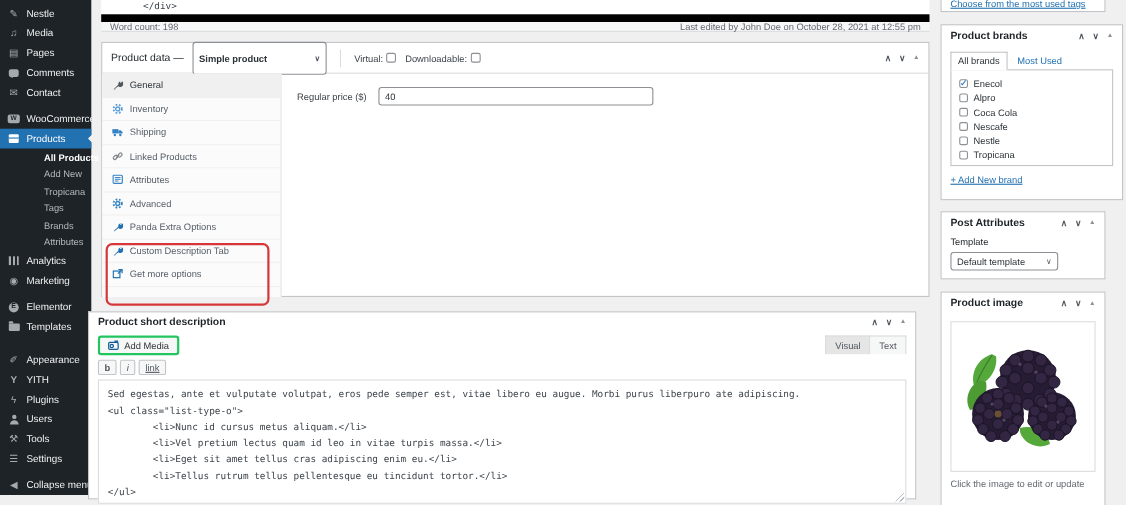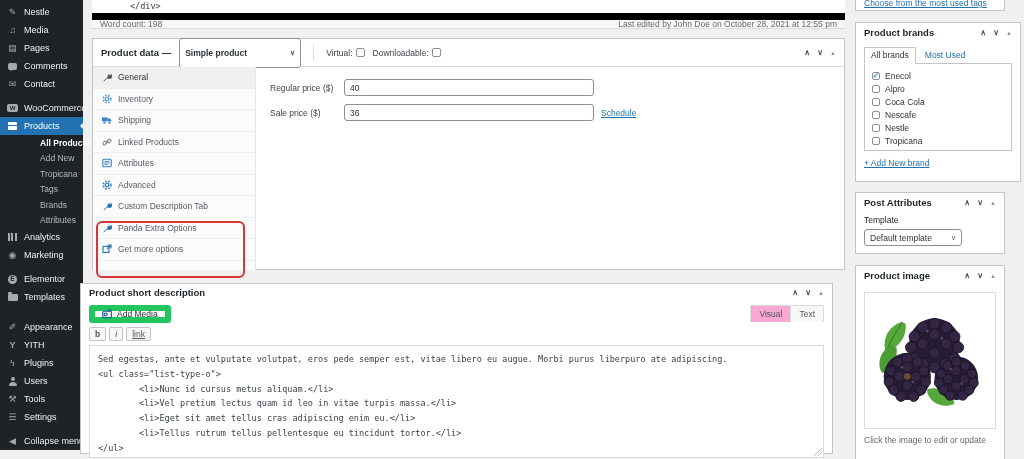--- a/index.html
+++ b/index.html
@@ -46,44 +46,44 @@
 
   
   #editor-tail{position:absolute;left:92px;top:0;width:753px;height:13px;background:#fff}
   #editor-tail .code{font-family:"DejaVu Sans Mono",monospace;font-size:8.5px;color:#3c434a;padding-left:38px;line-height:12px}
   #wordcount-bar{position:absolute;left:92px;top:13px;width:753px;height:16px;background:#f6f7f7;border-top:7px solid #000000;border-bottom:1px solid #dcdcde;display:flex;align-items:center;justify-content:space-between;padding:0 8px;color:#646970;font-size:8.5px}
 
   
   #product-data{left:92px;top:38px;width:753px;height:232px}
   #pd-header{height:28px;border-bottom:1px solid #dcdcde}
   #pd-header .left{display:flex;align-items:center;gap:8px}
-  #pd-title{font-weight:bold;font-size:9.5px}
+  #pd-title{font-weight:normal;font-size:9.5px}
   #pd-type{width:122px;height:30px}
   .vdiv{width:1px;height:16px;background:#dcdcde;margin:0 4px}
   .pd-check{display:flex;align-items:center;gap:3px;font-weight:normal;font-size:8.5px;color:#3c434a}
   #pd-body{display:flex;height:203px;position:relative}
   #wc-tabs{width:163px;min-width:163px;border-right:1px solid #e5e5e5;background:#fbfbfb}
   .wc-tab{display:flex;align-items:center;gap:6px;height:21.5px;padding-left:9px;border-bottom:1px solid #f0f0f1;font-size:8.5px;color:#555d66;cursor:pointer;white-space:nowrap}
   .wc-tab.active{background:#f0f0f1;color:#2c3338}
   .wc-tab svg{flex:0 0 auto}
   #red-highlight{position:absolute;left:3px;top:154px;width:149px;height:57px;border:2px solid #d63638;border-radius:6px;pointer-events:none}
   #pd-fields{padding:12px 0 0 14px}
   .field-row{display:flex;align-items:center;margin-bottom:8px}
   .field-label{width:74px;font-size:8.5px;color:#3c434a}
   .price-input{width:250px;height:17px}
   #schedule-link{margin-left:7px;font-size:8.5px}
 
   
   #short-desc{left:80px;top:283px;width:753px;height:171px}
   #sd-header{height:17px}
   #sd-body{padding:4px 8px 0 8px;position:relative}
-  #add-media-btn{display:inline-flex;align-items:center;gap:4px;height:18px;padding:0 7px;background:#f6f7f7;border:6px solid #22c55e;border-radius:3px;font-size:8.5px;color:#2c3338;cursor:pointer}
+  #add-media-btn{display:inline-flex;align-items:center;gap:4px;height:18px;padding:0 7px;background:#f6f7f7;border:2px solid #22c55e;border-radius:3px;font-size:8.5px;color:#2c3338;cursor:pointer}
   .editor-tabs{position:absolute;right:8px;top:4px;display:flex}
   .editor-tab{padding:3px 8px;font-size:8.5px;color:#50575e;cursor:pointer;border:1px solid #dcdcde;border-bottom:none}
-  .editor-tab.inactive{background:#f9a8d4;border-right:none}
+  .editor-tab.inactive{background:#e5e5e5;border-right:none}
   .editor-tab.active{background:#f6f7f7}
   #quicktags{margin-top:4px;display:flex;gap:3px}
   .qt-btn{min-width:14px;padding:0 5px;height:14px;display:inline-flex;align-items:center;justify-content:center;background:#f6f7f7;border:1px solid #c3c4c7;border-radius:2px;font-size:8.5px;color:#50575e;cursor:pointer}
   .qt-b{font-weight:bold}.qt-i{font-style:italic}.qt-link{text-decoration:underline}
   #sd-textarea{margin-top:4px;height:113px;border:1px solid #dcdcde;background:#fff;padding:6px 8px;position:relative;overflow:hidden;cursor:text}
   #sd-textarea pre{font-family:"DejaVu Sans Mono",monospace;font-size:8.5px;line-height:14.8px;color:#3c434a;white-space:pre}
   #resize-corner{position:absolute;right:1px;bottom:1px;width:8px;height:8px;background:linear-gradient(135deg,transparent 0 45%,#b5bcc2 45% 55%,transparent 55% 70%,#b5bcc2 70% 80%,transparent 80%)}
 
   
   #tags-tail{left:855px;top:-7px;width:150px;height:18px;display:flex;align-items:flex-end;padding:0 8px 2px 8px}
@@ -303,51 +303,44 @@
           <svg width="10" height="10" viewBox="0 0 10 10">
               <circle cx="5" cy="5" r="1.8" fill="none" stroke="#3582c4" stroke-width="1.3"></circle>
               <circle cx="5" cy="5" r="3.8" fill="none" stroke="#3582c4" stroke-width="1.6" stroke-dasharray="1.6 1.5"></circle>
             </svg>
           <span>Advanced</span>
         </div>
         <div class="wc-tab">
           <svg width="10" height="10" viewBox="0 0 10 10">
               <path fill="#2271b1" d="M9.2 2.1A2.5 2.5 0 0 0 5.6 4.9L1.2 9.3l1.7-.2.1-1 1-.1.1-1 1-.1.6-.6A2.5 2.5 0 0 0 9.2 2.1L7.8 3.5 6.5 2.2z"></path>
             </svg>
+          <span>Panda Extra Options</span>
+        </div>
+        <div class="wc-tab">
+          <svg width="10" height="10" viewBox="0 0 10 10">
+              <path fill="#2271b1" d="M9.2 2.1A2.5 2.5 0 0 0 5.6 4.9L1.2 9.3l1.7-.2.1-1 1-.1.1-1 1-.1.6-.6A2.5 2.5 0 0 0 9.2 2.1L7.8 3.5 6.5 2.2z"></path>
+            </svg>
           <span>Custom Description Tab</span>
-        </div>
-        <div class="wc-tab">
-          <svg width="10" height="10" viewBox="0 0 10 10">
-              <path fill="#2271b1" d="M9.2 2.1A2.5 2.5 0 0 0 5.6 4.9L1.2 9.3l1.7-.2.1-1 1-.1.1-1 1-.1.6-.6A2.5 2.5 0 0 0 9.2 2.1L7.8 3.5 6.5 2.2z"></path>
-            </svg>
-          <span>Panda Extra Options</span>
         </div>
         <div class="wc-tab">
           <svg width="10" height="10" viewBox="0 0 10 10">
               <g fill="none" stroke="#2271b1" stroke-width="1.1">
                 <rect x="1" y="2.4" width="6" height="6"></rect>
                 <path d="M5.6 1h3.4v3.4M8.8 1.2 5.2 4.8"></path>
               </g>
             </svg>
           <span>Get more options</span>
         </div>
       </div>
       <div id="pd-fields">
         <div class="field-row">
           <span class="field-label">Regular price ($)</span>
           <div class="mock-input price-input">
               <span>40</span>
             </div>
-        </div>
-        <div class="field-row">
-          <span class="field-label">Sale price ($)</span>
-          <div class="mock-input price-input">
-              <span>36</span>
-            </div>
-          <a class="link" id="schedule-link">Schedule</a>
         </div>
       </div>
       <div id="red-highlight"></div>
     </div>
   </section>
 
   <section class="panel" id="short-desc">
     <div class="panel-header" id="sd-header">
       <span>Product short description</span>
       <div class="handle-icons">

